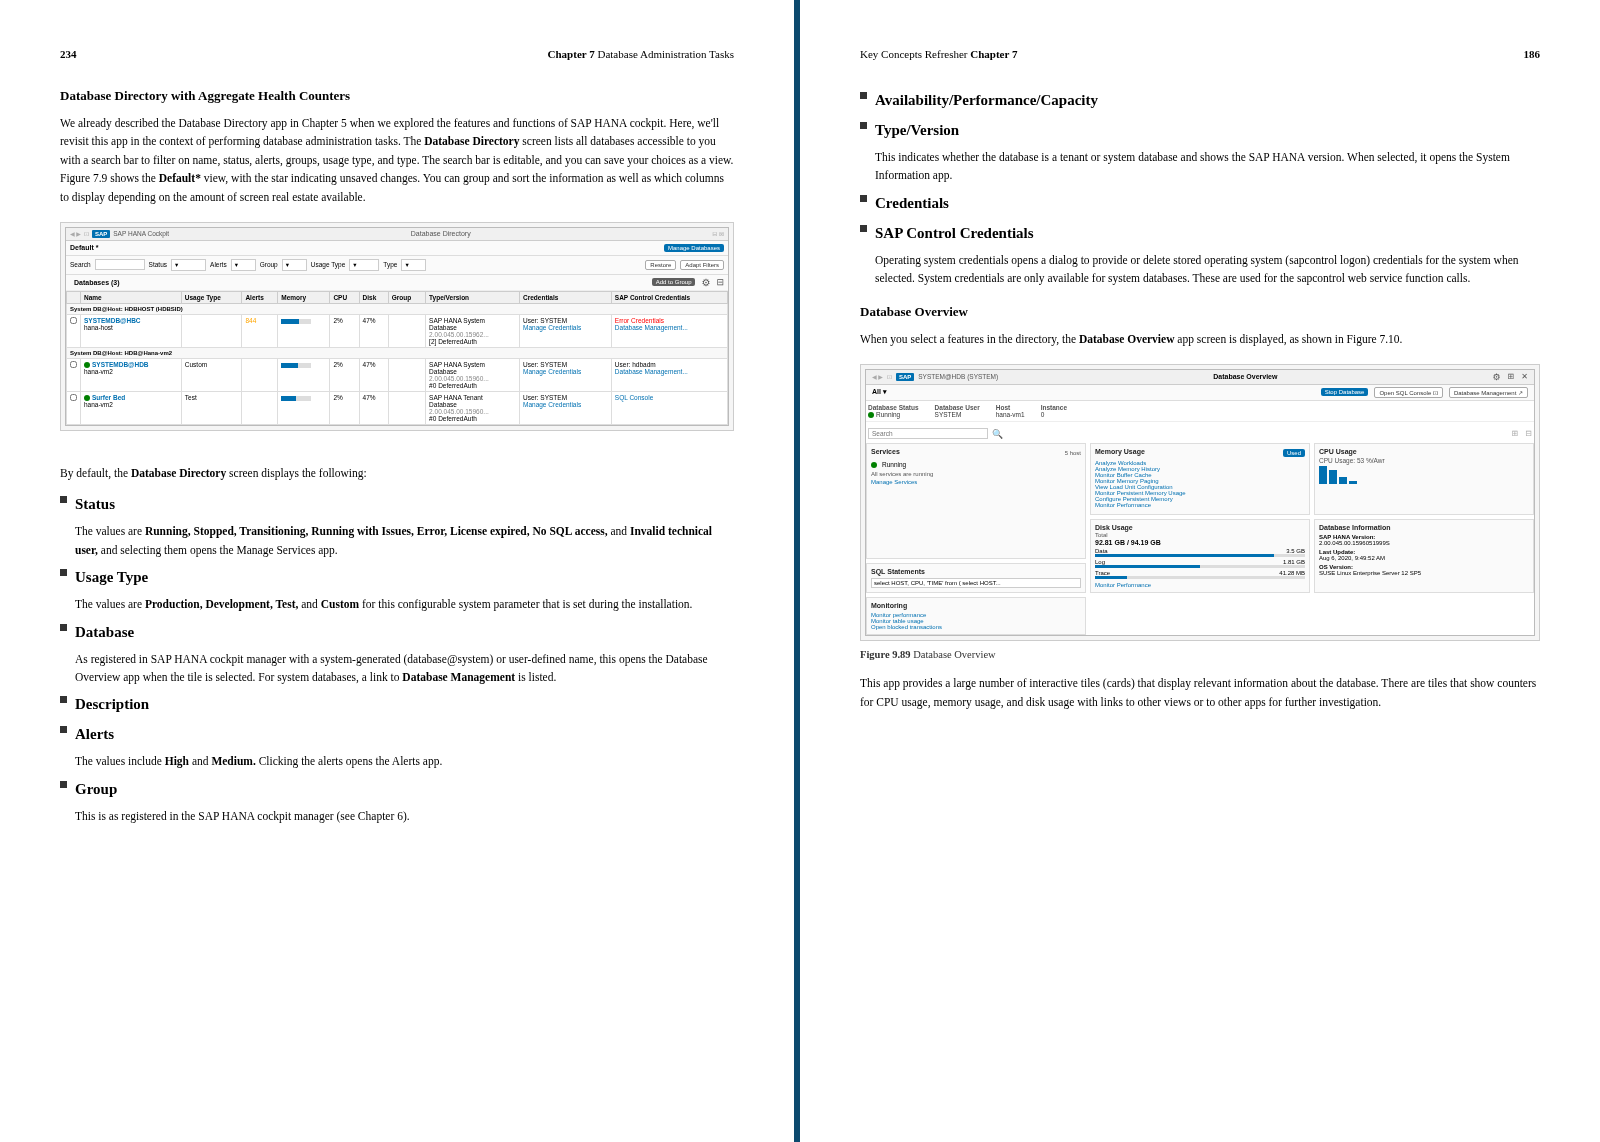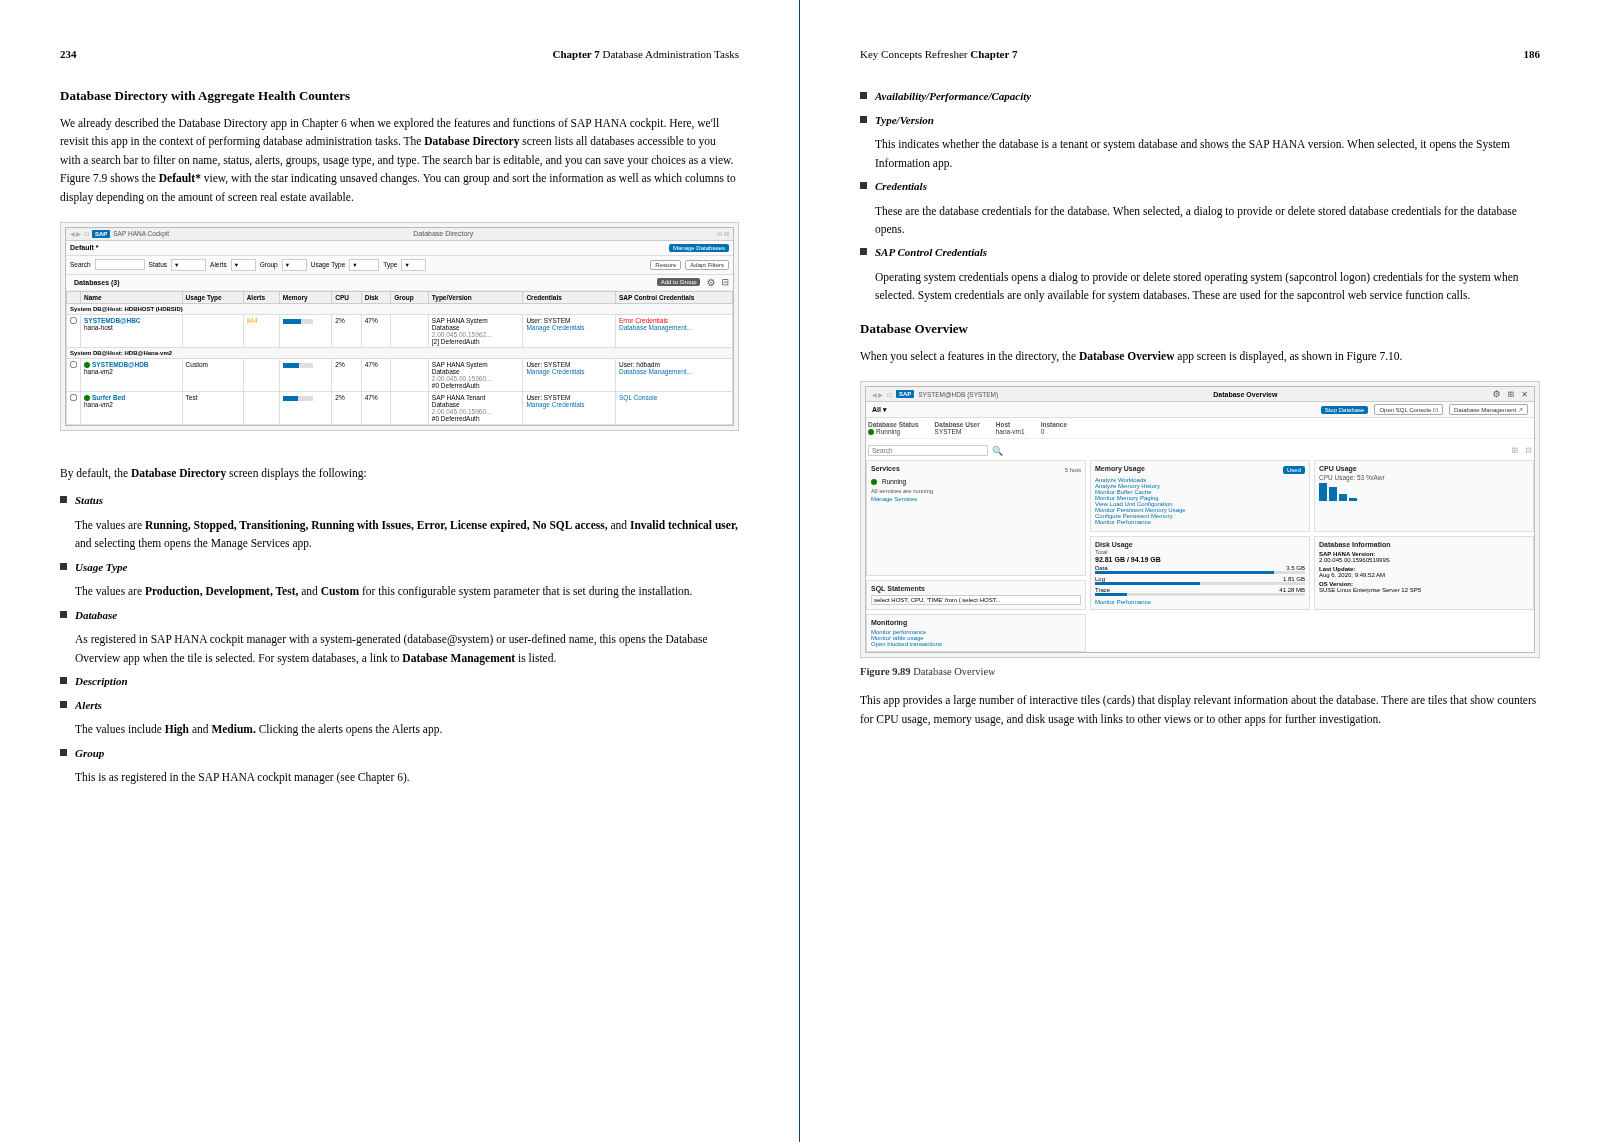--- a/index.html
+++ b/index.html
@@ -18,21 +18,21 @@
       background: white;
     }
     .page {
       width: 800px;
       min-height: 1142px;
       background: white;
       padding: 48px 60px 48px 60px;
       position: relative;
     }
     .page-left {
-      border-right: 1px solid #0c4a6e;
+      border-right: 6px solid #0c4a6e;
     }
     .page-header {
       display: flex;
       justify-content: space-between;
       align-items: center;
       margin-bottom: 28px;
       font-size: 11px;
     }
     .page-header .page-num {
       font-weight: bold;
@@ -79,23 +79,22 @@
     }
     .bullet-square {
       width: 7px;
       height: 7px;
       background: #333;
       flex-shrink: 0;
       margin-top: 4px;
       margin-right: 8px;
     }
     .bullet-content {
-      font-size: 11px;
+      font-size: 15px;
       line-height: 1.6;
-      font-style: italic;
     }
     .bullet-content b {
       font-weight: bold;
     }
     .bullet-sub-text {
       font-size: 11.5px;
       line-height: 1.6;
       margin-left: 15px;
       margin-bottom: 6px;
     }
@@ -331,21 +330,21 @@
     <div class="page-header">
       <span class="page-num">234</span>
       <span class="chapter-title">
         <b>Chapter 7</b>&nbsp;<span>Database Administration Tasks</span>
       </span>
     </div>
 
     <h2 class="section-title">Database Directory with Aggregate Health Counters</h2>
 
     <p class="body-text">
-      <span>We already described the Database Directory app in Chapter 6 when we explored the features and functions of SAP HANA cockpit. Here, we'll revisit this app in the context of performing database administration tasks. The</span>
+      <span>We already described the Database Directory app in Chapter 5 when we explored the features and functions of SAP HANA cockpit. Here, we'll revisit this app in the context of performing database administration tasks. The</span>
       <b>Database Directory</b>
       <span>screen lists all databases accessible to you with a search bar to filter on name, status, alerts, groups, usage type, and type. The search bar is editable, and you can save your choices as a view. Figure 7.9 shows the</span>
       <b>Default*</b>
       <span>view, with the star indicating unsaved changes. You can group and sort the information as well as which columns to display depending on the amount of screen real estate available.</span>
     </p>
 
     <div class="figure-container">
       <div class="fake-screenshot">
 
         <div class="ss-nav-row">
@@ -539,23 +538,20 @@
         <div class="bullet-content"><b>Type/Version</b></div>
       </div>
       <p class="bullet-sub-text">
         This indicates whether the database is a tenant or system database and shows the SAP HANA version. When selected, it opens the System Information app.
       </p>
 
       <div class="bullet-item">
         <div class="bullet-square"></div>
         <div class="bullet-content"><b>Credentials</b></div>
       </div>
-      <p class="bullet-sub-text">
-        These are the database credentials for the database. When selected, a dialog to provide or delete stored database credentials for the database opens.
-      </p>
 
       <div class="bullet-item">
         <div class="bullet-square"></div>
         <div class="bullet-content"><b>SAP Control Credentials</b></div>
       </div>
       <p class="bullet-sub-text">
         Operating system credentials opens a dialog to provide or delete stored operating system (sapcontrol logon) credentials for the system when selected. System credentials are only available for system databases. These are used for the sapcontrol web service function calls.
       </p>
 
     </div>

